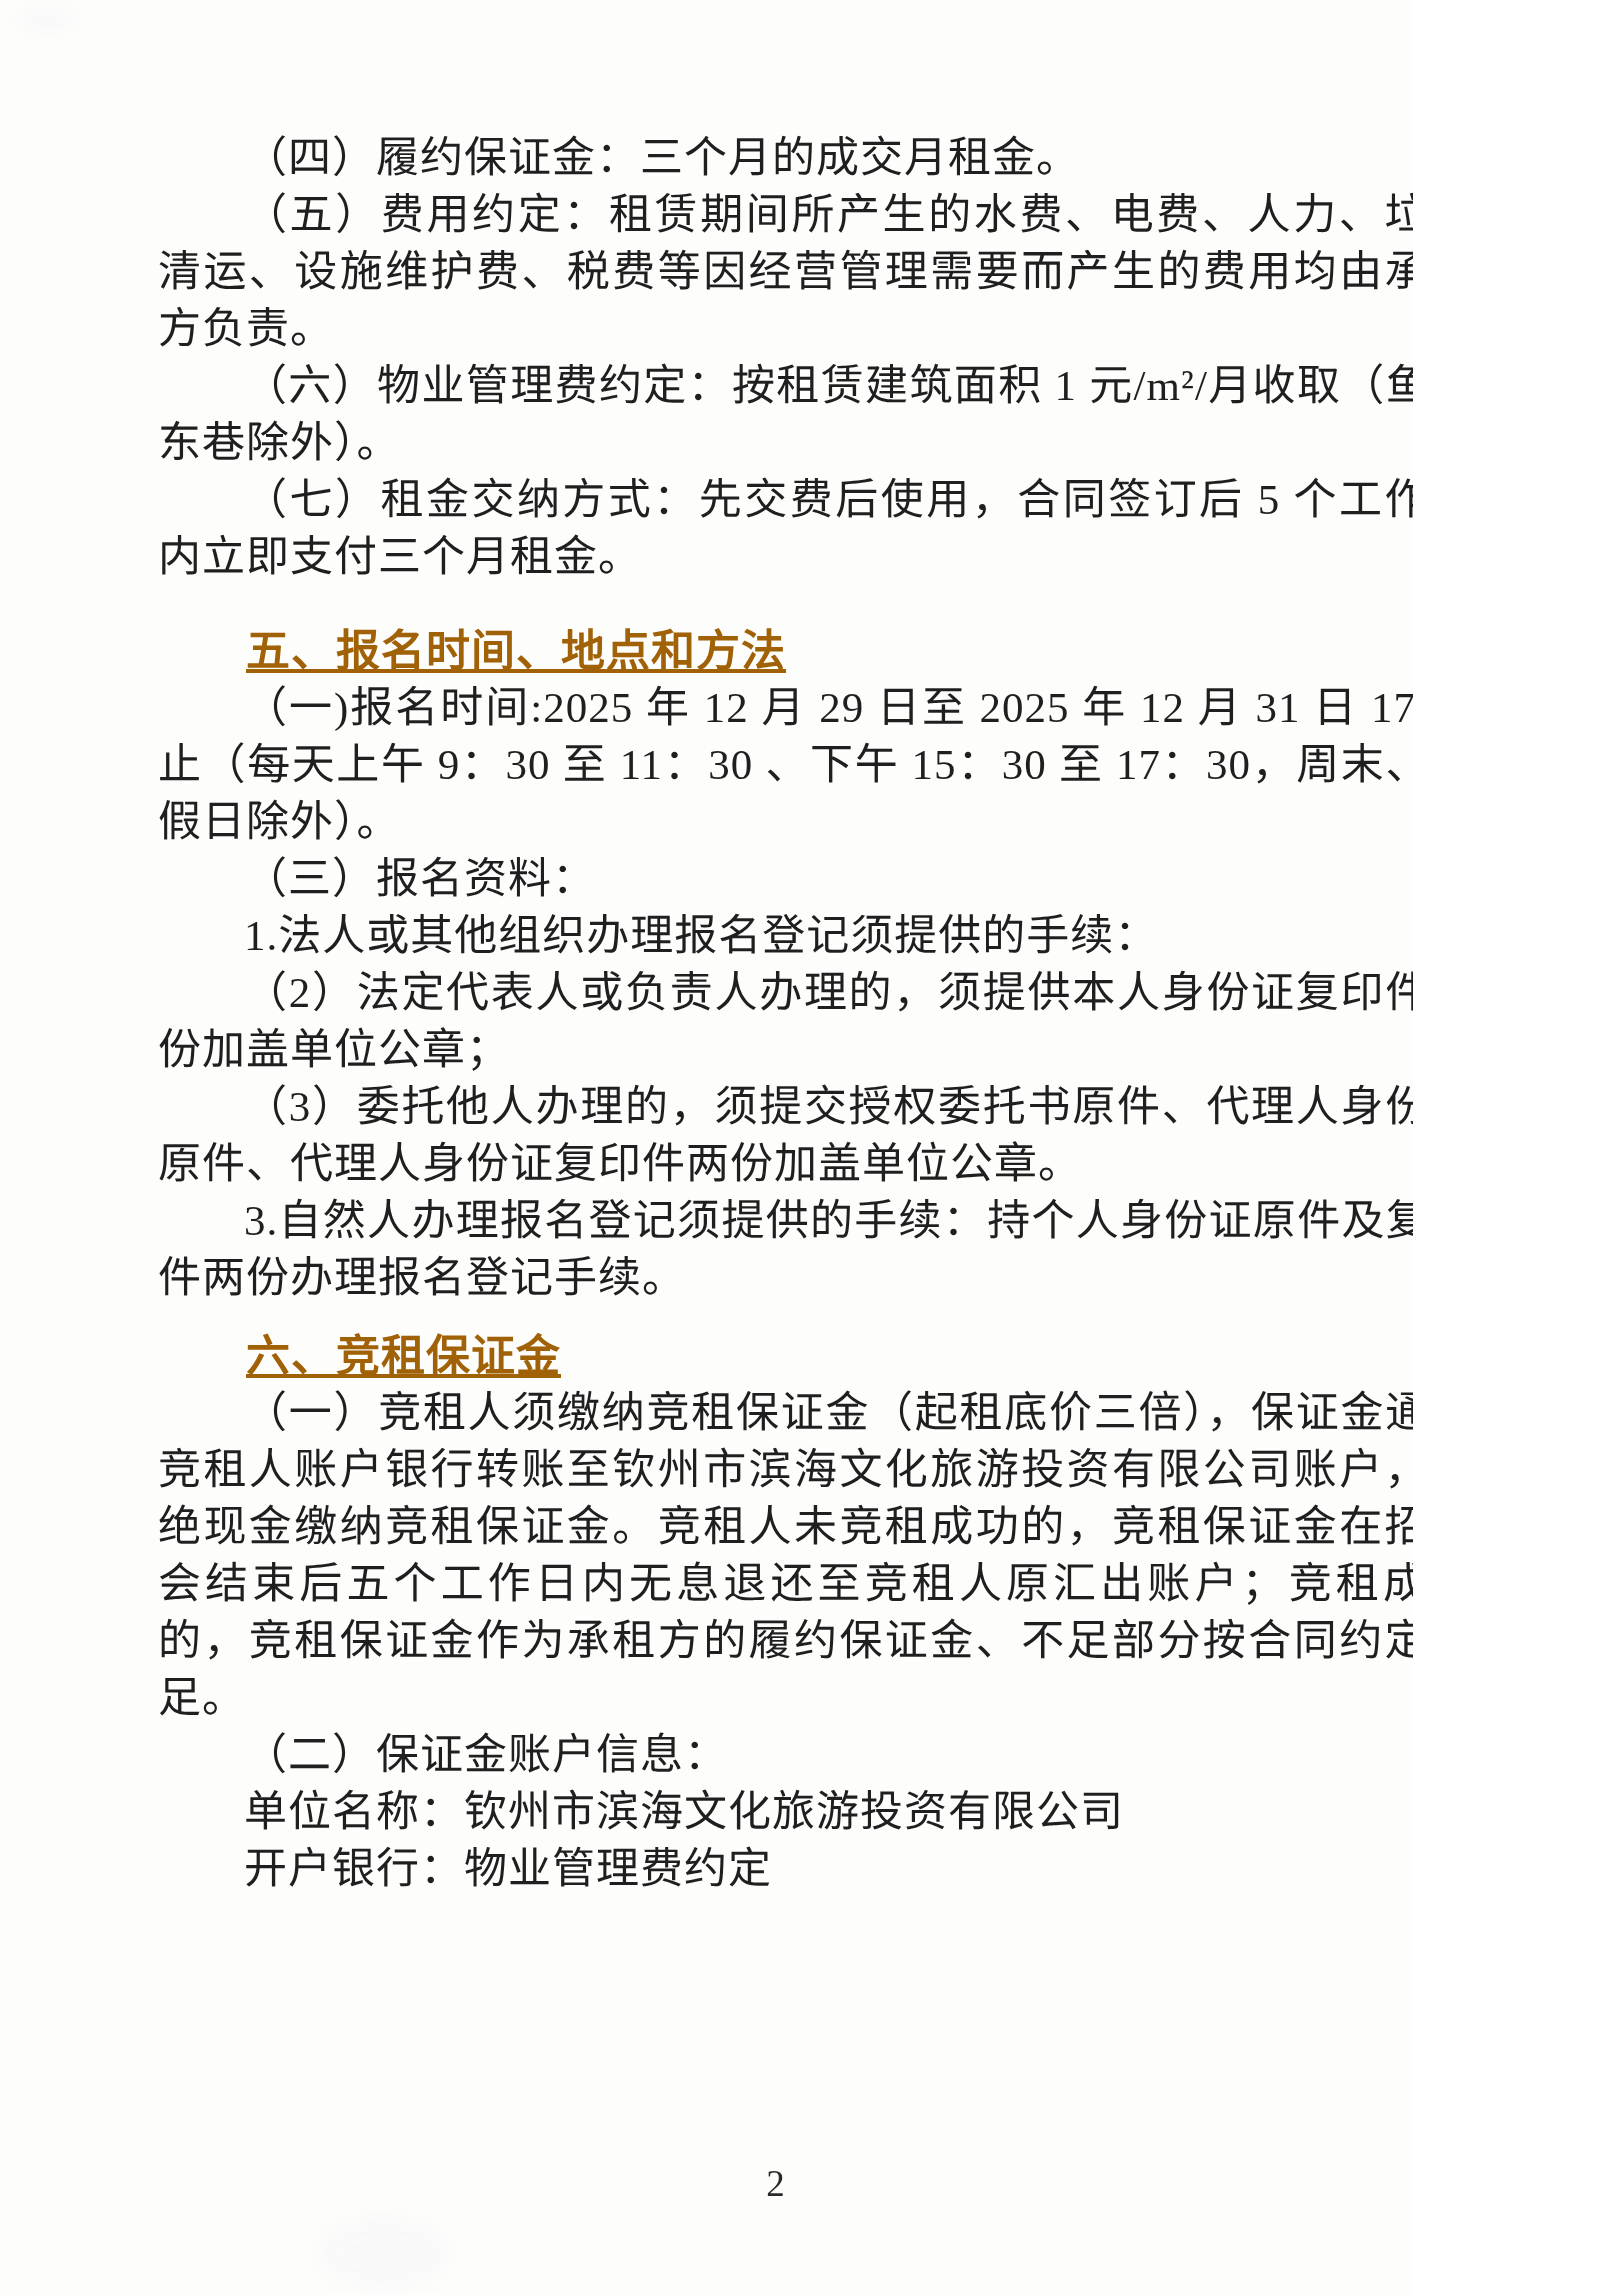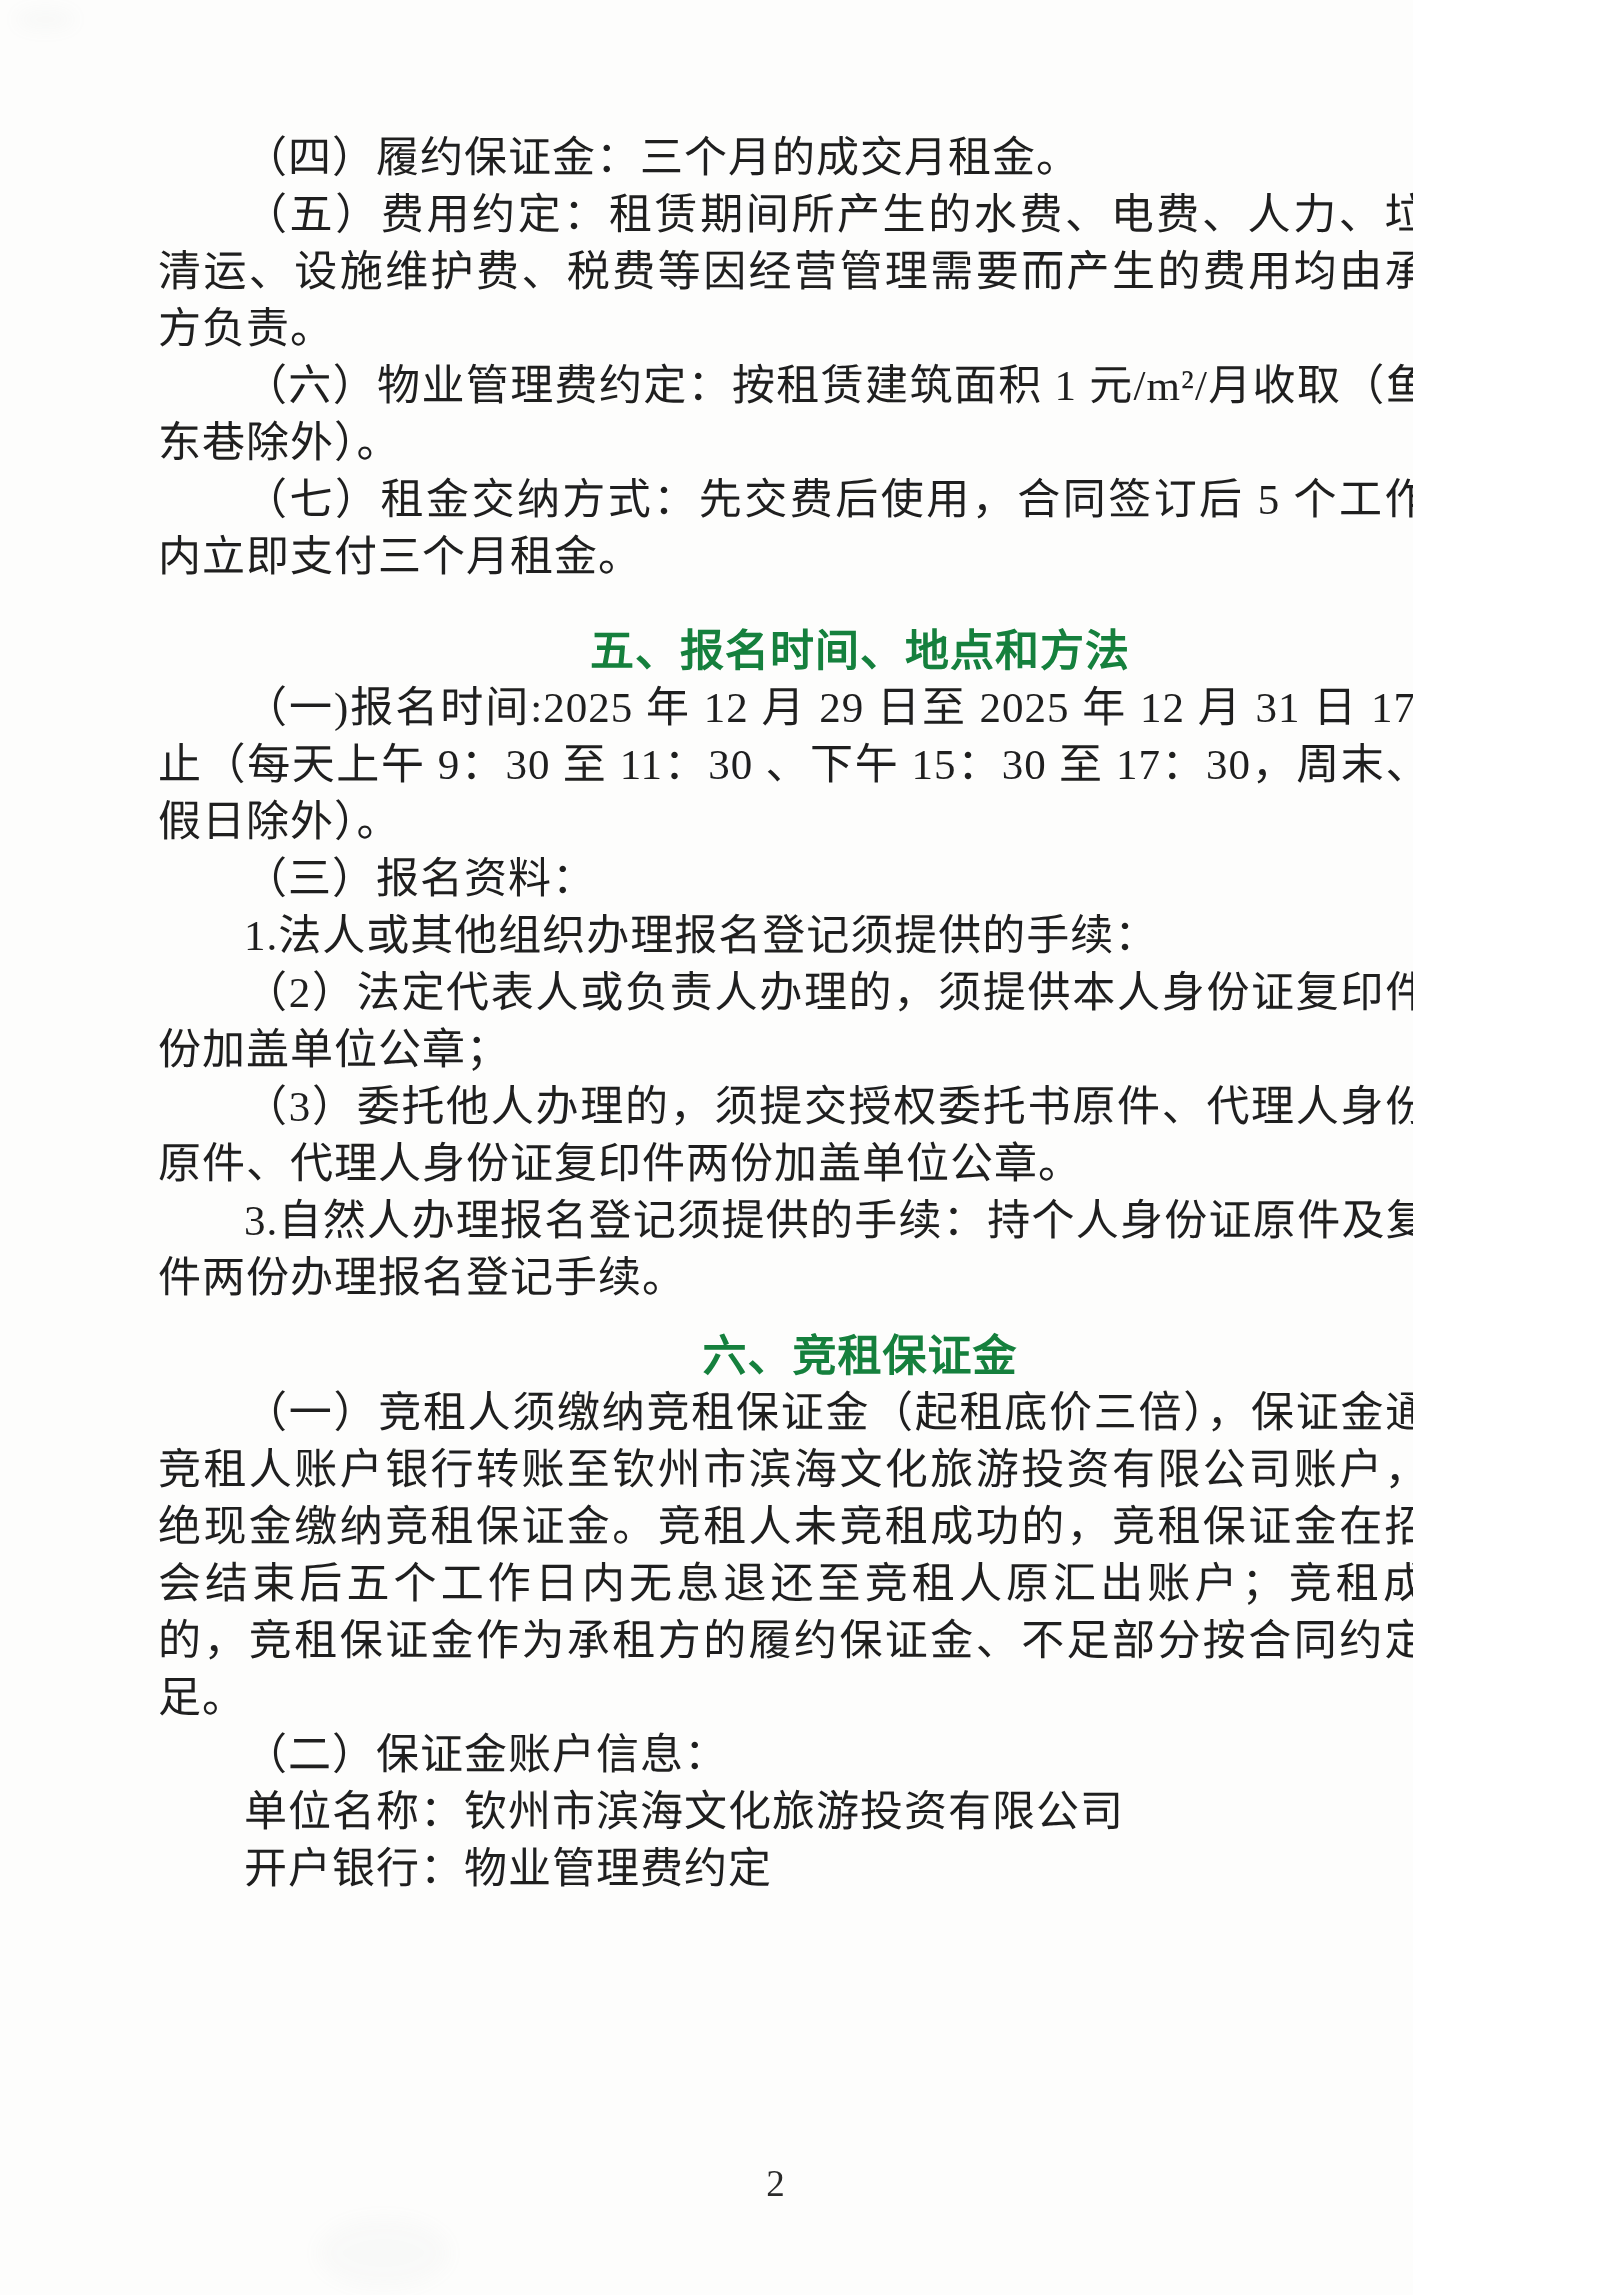--- a/index.html
+++ b/index.html
@@ -46,23 +46,24 @@
     text-justify: inter-ideograph;
   }
   .content h2.heading {
     margin: 0;
     padding: 0;
     font-family: "Liberation Sans", "DejaVu Sans", sans-serif;
     font-weight: 700;
     font-size: 44px;
     line-height: 57px;
     letter-spacing: 1px;
-    color: #15803d;
+    color: #a16207;
     text-indent: 2em;
-    text-align: center;
+    text-align: left;
+    text-decoration: underline;
   }
   .content h2.gap-a { margin-top: 37px; }
   .content h2.gap-b { margin-top: 20.5px; }
 
   .page-number {
     position: absolute;
     left: 745px;
     top: 2162px;
     width: 61px;
     text-align: center;

